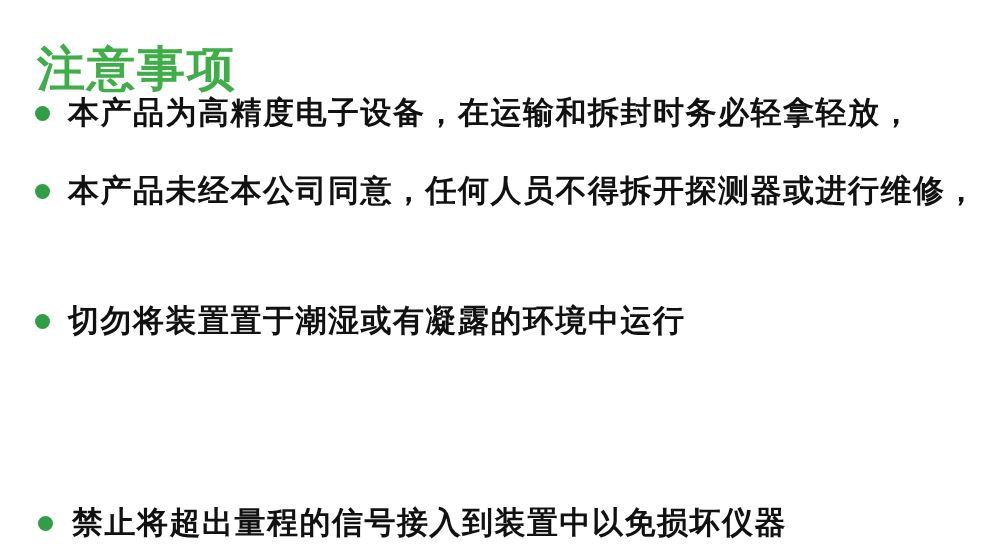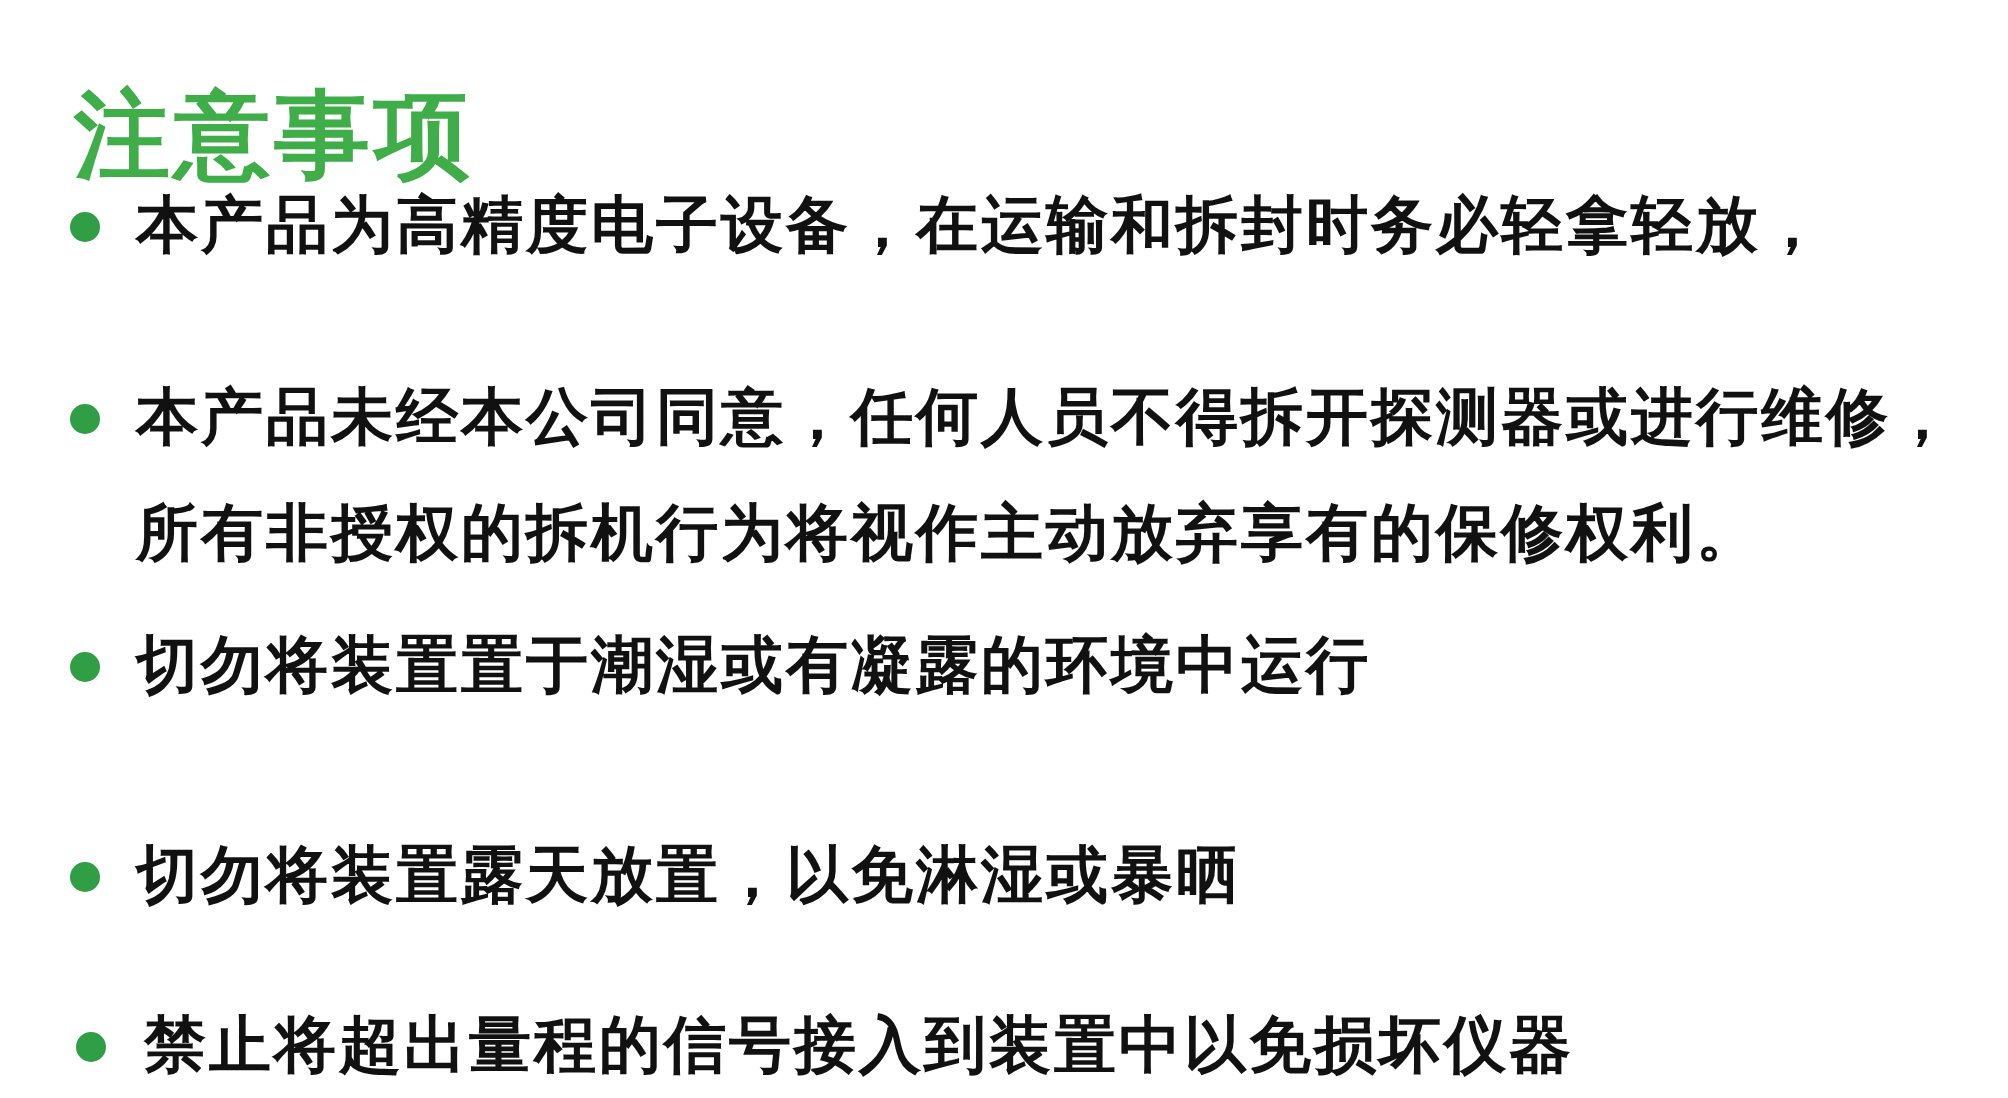--- a/index.html
+++ b/index.html
@@ -47,23 +47,23 @@
   .item .line {
     margin-left: 33px;
     font-size: 31px;
     line-height: 34px;
     font-weight: bold;
     letter-spacing: 1.5px;
     color: var(--text, #111111);
   }
   .item-1 { top: 96px; }
   .item-1 .line-2 { margin-top: 22px; }
-  .item-2 { top: 192px; }
+  .item-2 { top: 174px; }
   .item-2 .line-2 { margin-top: 24px; }
-  .item-3 { top: 316px; }
+  .item-3 { top: 304px; }
   .item-4 { top: 364px; }
   .item-5 { top: 421px; }
   .item-6 { top: 506px; }
   .item-6 .bullet { left: 3px; }
   .item-6 .line { margin-left: 37px; }
 </style>
 </head>
 <body>
 
 <div class="page">
@@ -71,32 +71,27 @@
   <h1 class="page-title">注意事项</h1>
 
   <div class="item item-1">
     <span class="bullet"></span>
     <div class="line line-1">本产品为高精度电子设备，在运输和拆封时务必轻拿轻放，</div>
   </div>
 
   <div class="item item-2">
     <span class="bullet"></span>
     <div class="line line-1">本产品未经本公司同意，任何人员不得拆开探测器或进行维修，</div>
-    <div class="line line-2">所有非授权的拆机行为将视作主动放弃享有的保修权利。</div>
   </div>
 
   <div class="item item-3">
     <span class="bullet"></span>
     <div class="line line-1">切勿将装置置于潮湿或有凝露的环境中运行</div>
   </div>
 
 
-  <div class="item item-5">
-    <span class="bullet"></span>
-    <div class="line line-1">切勿将装置露天放置，以免淋湿或暴晒</div>
-  </div>
 
   <div class="item item-6">
     <span class="bullet"></span>
     <div class="line line-1">禁止将超出量程的信号接入到装置中以免损坏仪器</div>
   </div>
 
 </div>
 
 </body></html>

